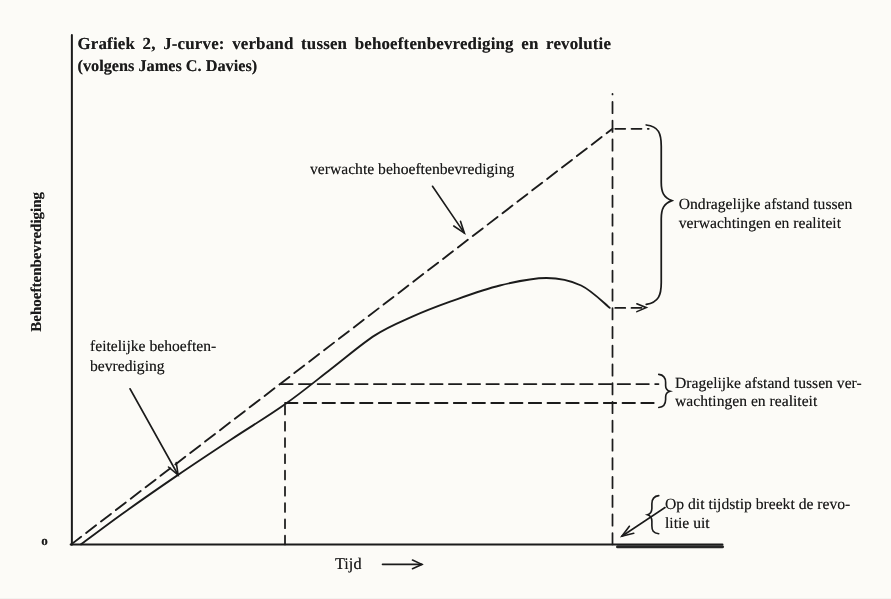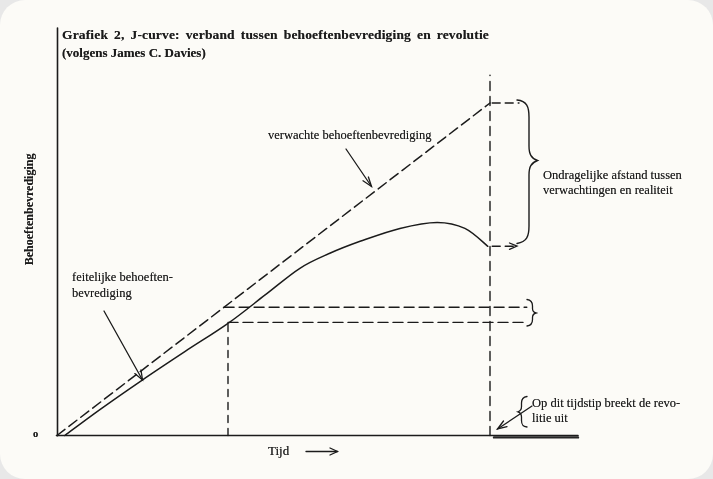--- a/index.html
+++ b/index.html
@@ -1,20 +1,19 @@
 <!DOCTYPE html>
 <html><head>
 <meta charset="utf-8">
 <style>
   html,body{margin:0;padding:0;background:#e8e8e8;}
   .page{
     position:relative;width:713px;height:479px;overflow:hidden;
     background:#fcfbf7;color:#1b1b1b;
     font-family:"Liberation Serif","DejaVu Serif",serif;
-    border-radius:25px;
   }
   .page svg{position:absolute;left:0;top:0;}
   .lbl{
     position:absolute;white-space:pre-line;line-height:1.24;
     font-size:12.5px;color:#1b1b1b;
     text-shadow:0 0 0.4px rgba(20,20,20,0.6);
   }
   .title1{font-size:13.5px;font-weight:700;letter-spacing:.15px;word-spacing:2.5px;}
   .title2{font-size:13px;font-weight:700;text-align:right;}
   .ylab{
@@ -72,21 +71,23 @@
     <path stroke-width="1.3" d="M509.5,243 L517,246.1 L509.5,249.3"></path>
   </svg>
 
   <div class="lbl title1" style="left:62px;top:27px;">Grafiek 2, J-curve: verband tussen behoeftenbevrediging en revolutie</div>
   <div class="lbl title2" style="left:62px;top:45px;">(volgens James C. Davies)</div>
 
   <div class="lbl ylab" style="left:-61px;top:202px;">Behoeftenbevrediging</div>
   <div class="lbl xlab" style="left:268px;top:443px;">Tijd</div>
   <div class="lbl origin" style="left:33px;top:427px;">o</div>
 
-  <div class="lbl" style="left:268px;top:128px;">verwachte behoeftenbevrediging</div>
+  <div class="lbl" style="left:248px;top:128px;">verwachte behoeftenbevrediging</div>
   <div class="lbl" style="left:72px;top:269px;line-height:1.3;">feitelijke behoeften-
 bevrediging</div>
 
-  <div class="lbl ann" style="left:543px;top:156px;margin-top:12px;">Ondragelijke afstand tussen
+  <div class="lbl ann" style="left:543px;top:156px;">Ondragelijke afstand tussen
 verwachtingen en realiteit</div>
+  <div class="lbl ann" style="left:540px;top:299px;">Dragelijke afstand tussen ver-
+wachtingen en realiteit</div>
   <div class="lbl ann" style="left:532px;top:396px;">Op dit tijdstip breekt de revo-
 litie uit</div>
 </div>
 
 </body></html>

